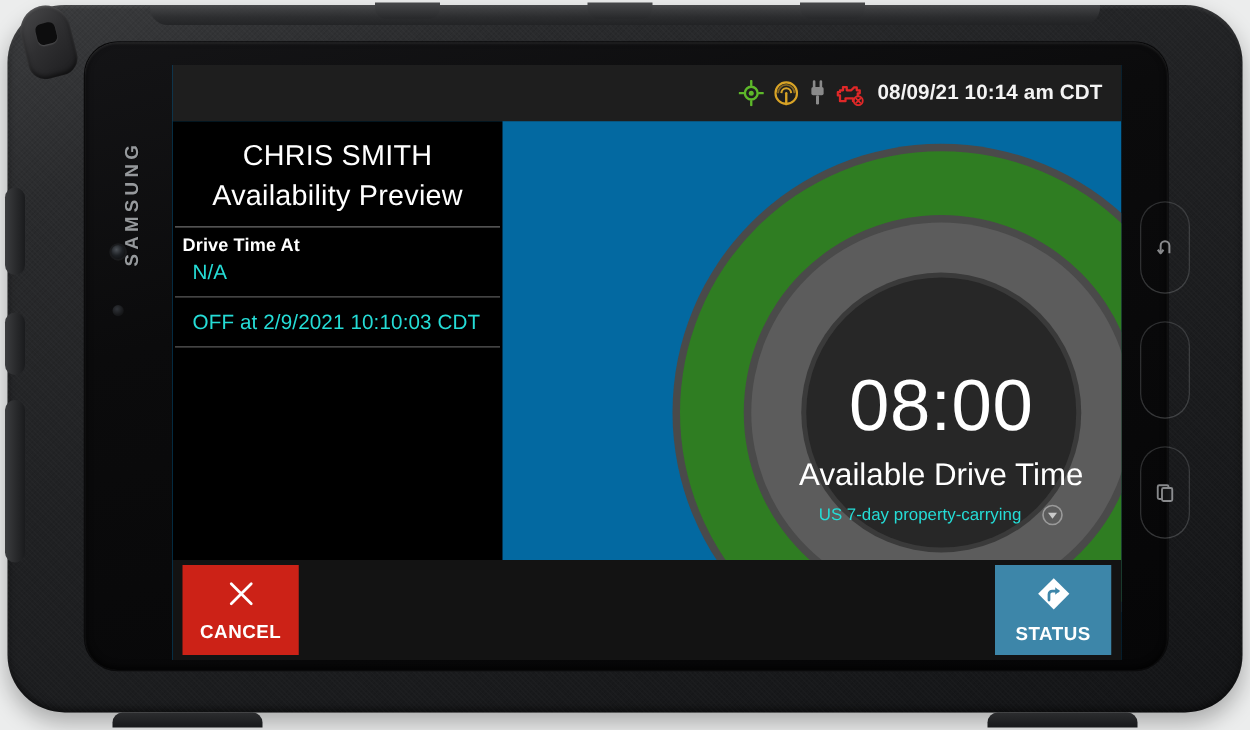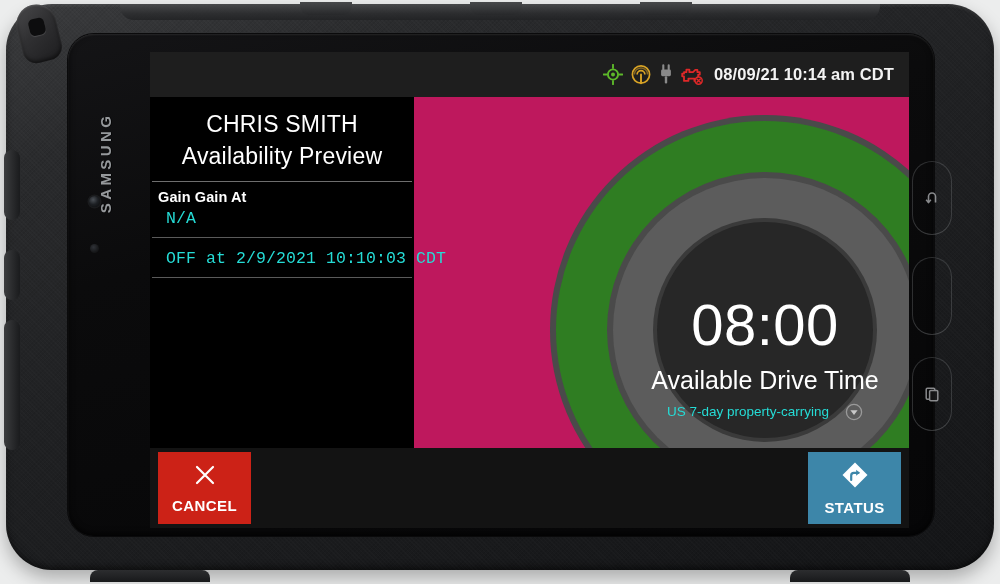--- a/index.html
+++ b/index.html
@@ -168,23 +168,22 @@
   .key-back   { left: 913px; top: 162px;  width: 38px; height: 72px; }
   .key-home   { left: 913px; top: 258px;  width: 38px; height: 76px; }
   .key-recent { left: 913px; top: 358px;  width: 38px; height: 72px; }
   .navkey svg { opacity: 0.72; }
 
   
   .screen {
     position: absolute;
     left: 138px; top: 52px;
     width: 759px; height: 476px;
-    background: #be185d;
+    background: #0369a1;
     overflow: hidden;
-    margin-left: 12px;
   }
 
   
   .statusbar {
     position: absolute;
     left: 0; top: 0;
     width: 100%; height: 45px;
     background: #1e1e1e;
     display: flex;
     align-items: center;
@@ -243,21 +242,20 @@
     font-size: 14.5px;
     font-weight: bold;
     letter-spacing: 0.1px;
   }
   .field-value {
     color: #25dcd6;
     font-size: 16.5px;
     padding: 4px 0 0 8px;
     letter-spacing: 0.1px;
     white-space: nowrap;
-    font-family: Liberation Mono, monospace;
   }
   .rule-thin {
     height: 1px;
     background: #5a5a5a;
     margin: 9px 2px 0 2px;
   }
 
   
   .gauge-wrap {
     position: absolute;
@@ -465,21 +463,21 @@
         </div>
       </div>
     </div>
 
     <div class="left-panel">
       <div class="driver-name">CHRIS SMITH</div>
       <div class="preview-title">Availability Preview</div>
       <div class="rule"></div>
 
       <div class="field">
-        <div class="field-label">Gain Gain At</div>
+        <div class="field-label">Drive Time At</div>
         <div class="field-value">N/A</div>
       </div>
       <div class="rule-thin"></div>
 
       <div class="field">
         <div class="field-value">OFF at  2/9/2021 10:10:03 CDT</div>
       </div>
       <div class="rule-thin"></div>
     </div>
 

